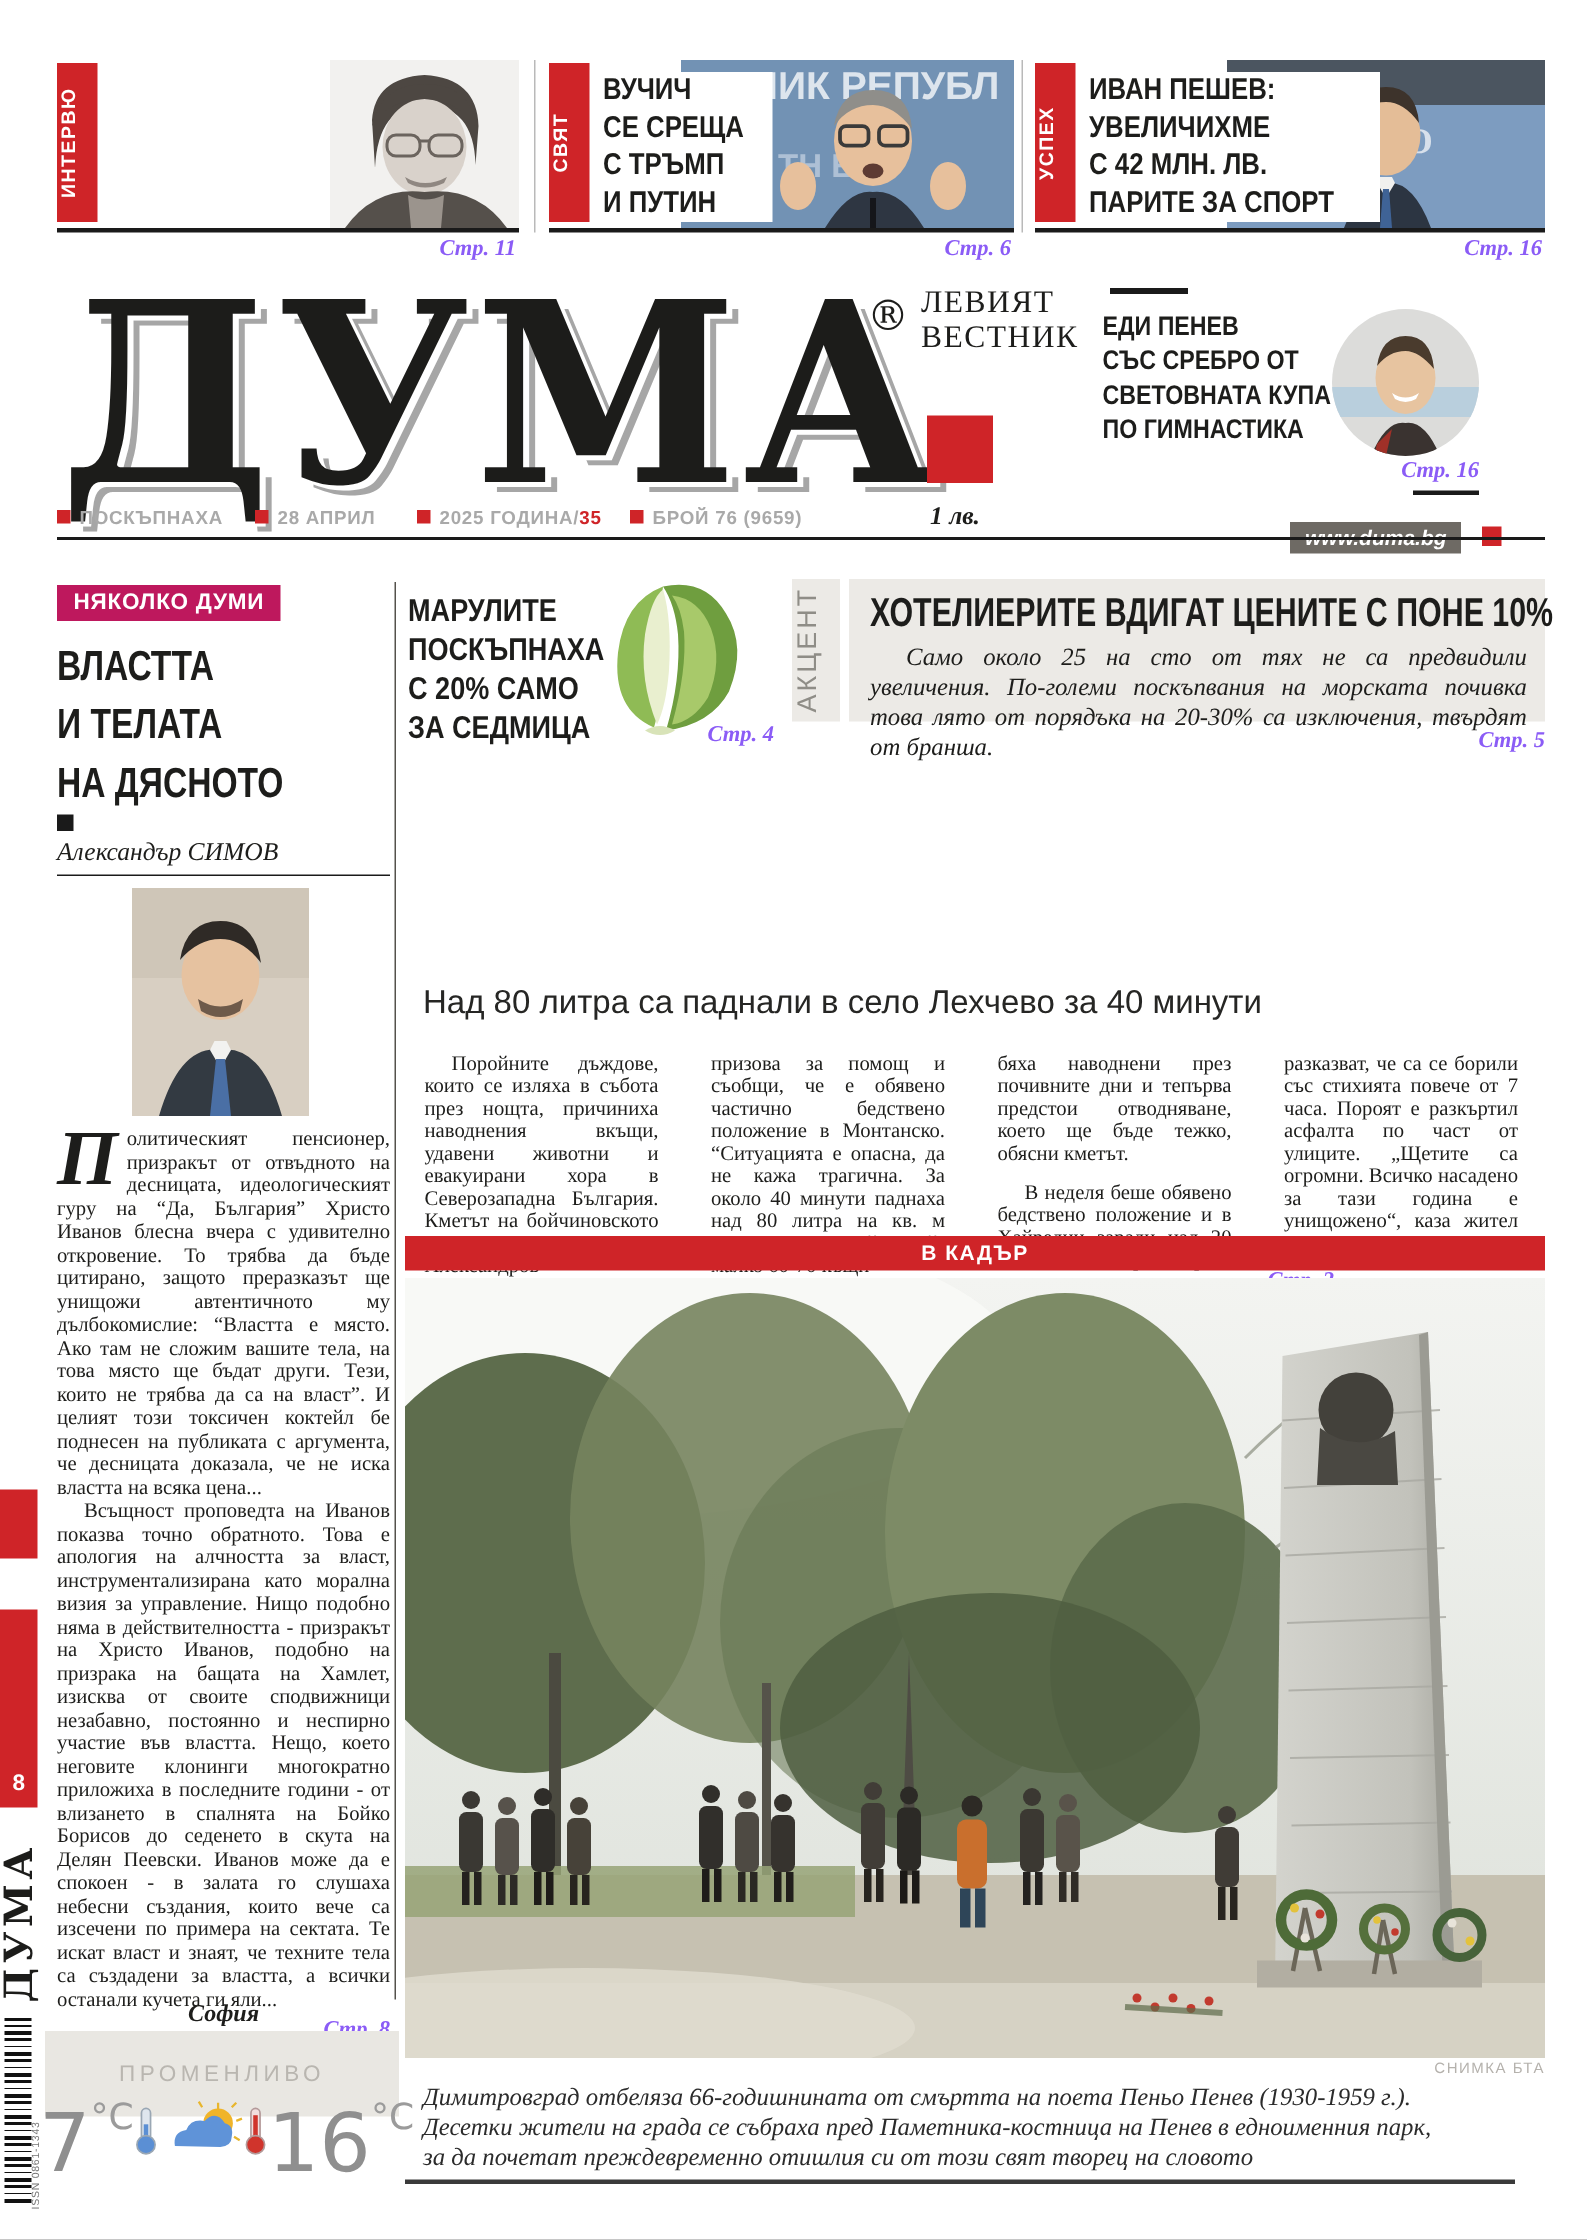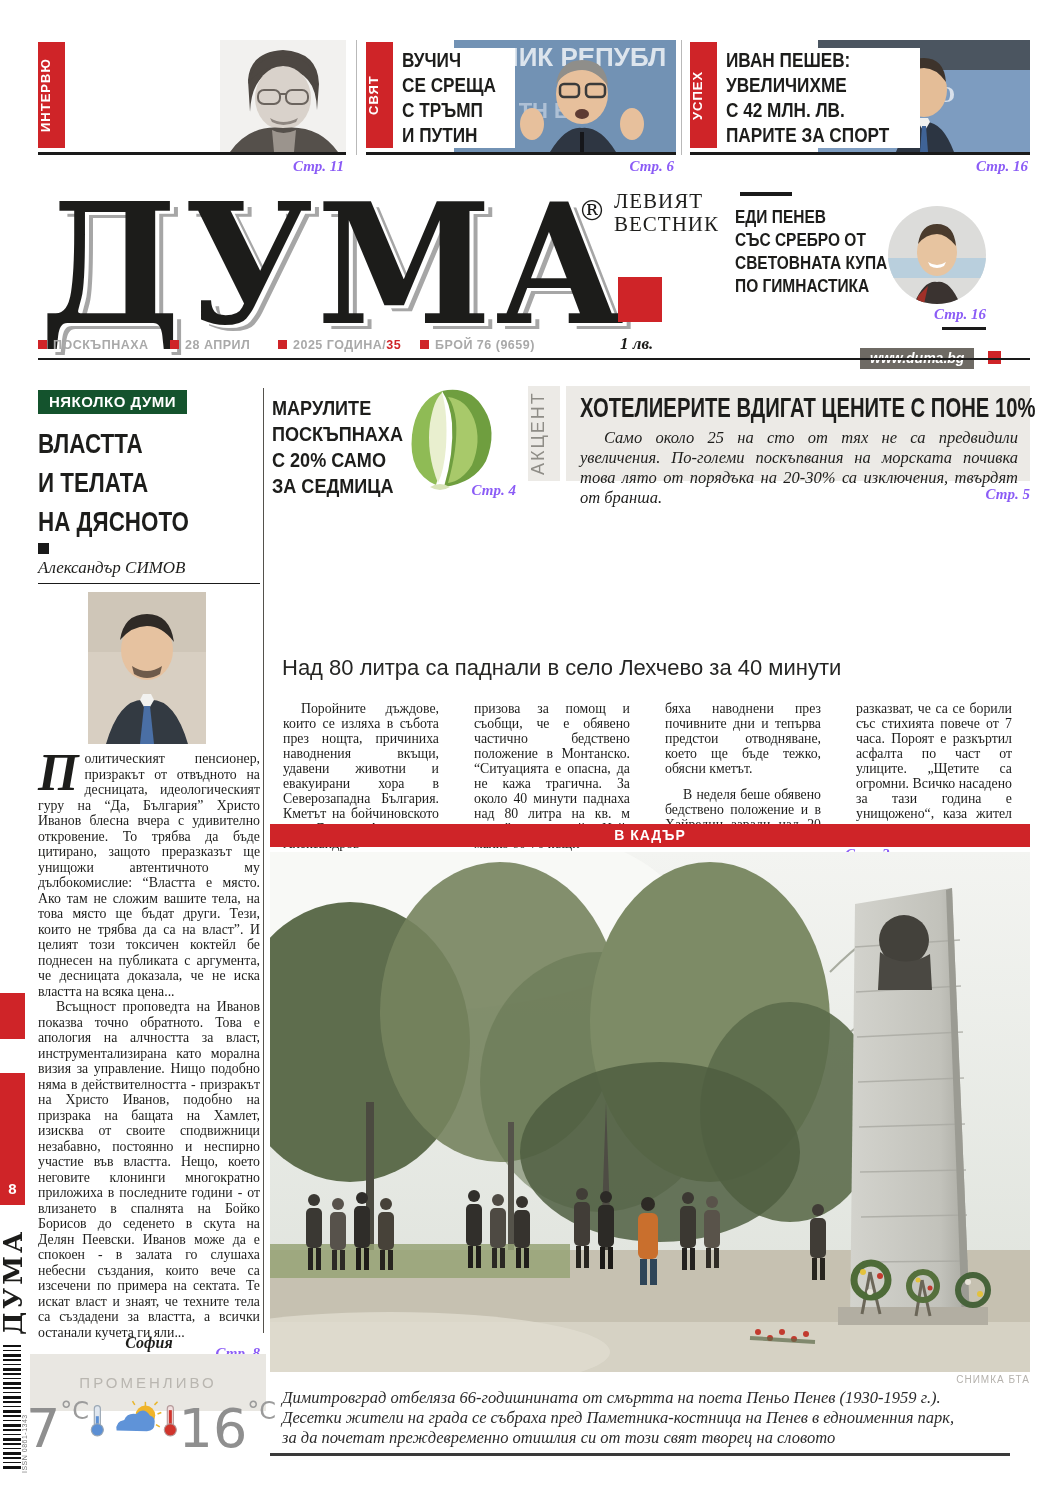--- a/index.html
+++ b/index.html
@@ -35,21 +35,21 @@
   .edi-dash2{position:absolute;left:942px;top:327px;width:44px;height:3px;background:#1a1a1a;}
   .dateline-item{position:absolute;top:338px;font-size:12.5px;letter-spacing:.5px;color:#a9a9a9;font-weight:bold;}
   .dl-sq{display:inline-block;width:9px;height:9px;background:#cf2428;margin-right:6px;}
   .dl-accent{color:#cf2428;}
   .price{position:absolute;left:620px;top:334px;font-family:"Liberation Serif",serif;font-weight:bold;font-style:italic;font-size:17px;}
   .site-box{position:absolute;left:860px;top:348px;background:#6e6a64;color:#fff;font-weight:bold;font-style:italic;
             font-size:14px;padding:2px 10px 3px;}
   .site-sq{position:absolute;left:988px;top:351px;width:13px;height:13px;background:#cf2428;}
   .mast-rule{position:absolute;left:38px;top:358px;width:992px;height:2px;background:#1a1a1a;}
   
-  .kicker{position:absolute;left:38px;top:390px;background:#14532d;color:#fff;font-weight:bold;font-size:15px;
+  .kicker{position:absolute;left:38px;top:390px;background:#be185d;color:#fff;font-weight:bold;font-size:15px;
           letter-spacing:.5px;padding:3px 11px 4px;}
   .op-title{position:absolute;left:38px;top:424px;font-weight:bold;font-size:28px;line-height:39px;}
   .op-bullet{position:absolute;left:38px;top:543px;width:11px;height:11px;background:#1a1a1a;}
   .op-author{position:absolute;left:38px;top:558px;font-family:"Liberation Serif",serif;font-style:italic;font-size:17px;}
   .op-rule{position:absolute;left:38px;top:583px;width:222px;height:1px;background:#1a1a1a;}
   .op-photo{position:absolute;left:88px;top:592px;width:118px;height:152px;overflow:hidden;}
   .op-body{position:absolute;left:38px;top:751px;width:222px;font-family:"Liberation Serif",serif;
            font-size:13.8px;line-height:15.5px;text-align:justify;}
   .op-body p{margin:0;}
   .op-body .p2{text-indent:18px;}

